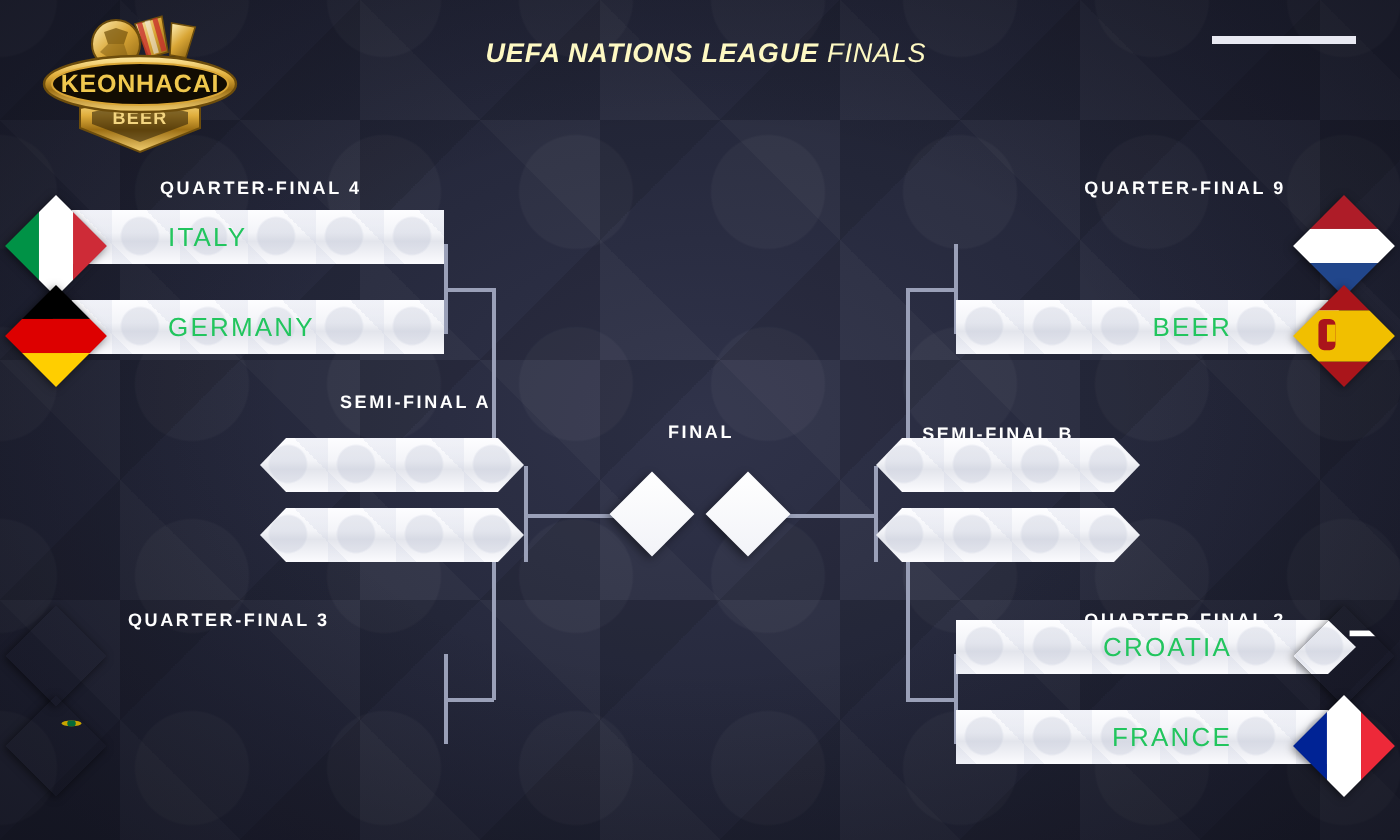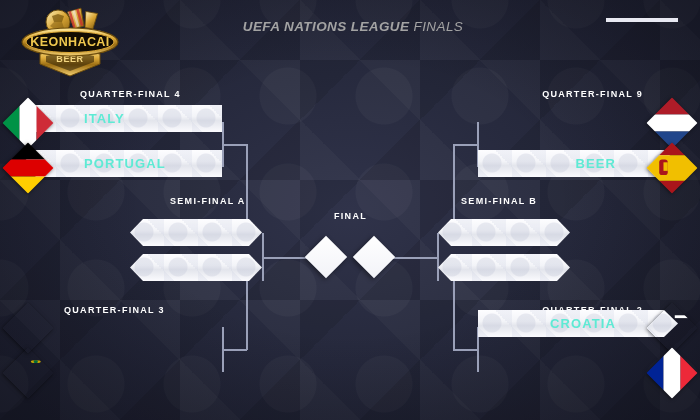--- a/index.html
+++ b/index.html
@@ -35,21 +35,21 @@
     position:absolute; inset:0;
     background:radial-gradient(ellipse 520px 340px at 350px 200px, rgba(0,0,0,0) 40%, rgba(10,11,20,.55) 100%);
   }
 
   
   .title-wrap { position:absolute; left:188px; top:18px; width:330px; text-align:center; }
   .title-main {
     color:#fff; font-size:22px; letter-spacing:2.2px; font-weight:400;
     line-height:26px; white-space:nowrap;
   }
-  .title-sub { font-size:13.5px; line-height:17px; letter-spacing:.4px; white-space:nowrap; color:#a3a3a3; }
+  .title-sub { font-size:13.5px; line-height:17px; letter-spacing:.4px; white-space:nowrap; color:#fef9c3; }
   .title-sub .b { font-weight:bold; font-style:italic; }
   .title-sub .n { font-weight:300; font-style:italic; }
 
   
   .uefa { position:absolute; right:22px; top:18px; width:72px; }
   .uefa-bar { height:2px; background:#e8e9f2; }
   .uefa-txt {
     color:#eceefb; font-size:19px; font-weight:bold; letter-spacing:1px;
     text-align:center; line-height:22px; padding:1px 0;
   }
@@ -81,21 +81,21 @@
     position:absolute; inset:0; pointer-events:none; opacity:.55;
     background-image:
       radial-gradient(circle at 14px 13px, rgba(190,196,215,.55) 0 9px, transparent 10px),
       linear-gradient(45deg, rgba(205,210,228,.45) 25%, transparent 25%, transparent 75%, rgba(205,210,228,.45) 75%);
     background-size:34px 34px, 34px 34px;
   }
   .banner.right .tex { clip-path:polygon(14px 0, 100% 0, 100% 100%, 14px 100%, 0 50%); }
   .banner.left .tex  { clip-path:polygon(0 0, calc(100% - 14px) 0, 100% 50%, calc(100% - 14px) 100%, 0 100%); }
   .banner .tname {
     position:absolute; inset:0; display:flex; align-items:center;
-    color:#5eead4; font-size:13px; font-weight:bold; letter-spacing:1.1px;
+    color:#22c55e; font-size:13px; font-weight:normal; letter-spacing:1.1px;
   }
   .banner.right .tname { justify-content:flex-start; padding-left:62px; }
   .banner.left  .tname { justify-content:flex-end;  padding-right:62px; }
 
   
   .banner.hex .plate, .banner.hex .tex {
     clip-path:polygon(13px 0, calc(100% - 13px) 0, 100% 50%, calc(100% - 13px) 100%, 13px 100%, 0 50%);
   }
 
   
@@ -178,21 +178,21 @@
   <div class="uefa">
     <div class="uefa-bar"></div>
     <div class="uefa-bar"></div>
   </div>
 
   <div class="rlabel" style="left:80px;  top:89px;">QUARTER-FINAL 4</div>
   <div class="rlabel" style="right:57px; top:89px;">QUARTER-FINAL 9</div>
   <div class="rlabel" style="left:64px;  top:305px;">QUARTER-FINAL 3</div>
   <div class="rlabel" style="right:57px; top:305px;">QUARTER-FINAL 2</div>
   <div class="rlabel" style="left:170px; top:196px;">SEMI-FINAL A</div>
-  <div class="rlabel" style="right:163px;top:196px;">SEMI-FINAL B</div>
+  <div class="rlabel" style="right:163px;top:212px;">SEMI-FINAL B</div>
   <div class="rlabel" style="left:334px; top:211px;">FINAL</div>
 
   <div class="ln lnv" style="left:222px; top:122px; height:45px;"></div>
   <div class="ln lnh" style="left:222px; top:144px; width:25px;"></div>
   <div class="ln lnv" style="left:246px; top:144px; height:89px;"></div>
 
   <div class="ln lnv" style="left:222px; top:327px; height:45px;"></div>
   <div class="ln lnh" style="left:222px; top:349px; width:25px;"></div>
   <div class="ln lnv" style="left:246px; top:281px; height:69px;"></div>
 
@@ -218,21 +218,21 @@
     <div class="inner" style="display:flex;">
       <div style="flex:1;background:#009246;"></div>
       <div style="flex:1;background:#ffffff;"></div>
       <div style="flex:1;background:#ce2b37;"></div>
     </div>
   </div>
 
   <div class="banner right" style="left:22px; top:150px; width:200px;">
     <div class="plate"></div>
     <div class="tex"></div>
-    <div class="tname">PORTUGAL</div>
+    <div class="tname">GERMANY</div>
   </div>
   <div class="flag" style="left:10px; top:150px;">
     <div class="inner" style="display:flex;flex-direction:column;">
       <div style="flex:1;background:#000000;"></div>
       <div style="flex:1;background:#dd0000;"></div>
       <div style="flex:1;background:#ffce00;"></div>
     </div>
   </div>
 
   <div class="flag" style="right:10px; top:105px;">
@@ -285,20 +285,25 @@
       <div style="flex:1;background:#ff0000;"></div>
       <div style="flex:1;background:#ffffff;"></div>
       <div style="flex:1;background:#171796;"></div>
       <div style="position:absolute;left:30%;top:24%;width:40%;height:46%;
                   background:
                     repeating-conic-gradient(#ff0000 0% 25%, #ffffff 0% 50%);
                   background-size:33% 33%;border:1px solid #fff;"></div>
     </div>
   </div>
 
+  <div class="banner left" style="right:22px; top:355px; width:200px;">
+    <div class="plate"></div>
+    <div class="tex"></div>
+    <div class="tname">FRANCE</div>
+  </div>
   <div class="flag" style="right:10px; top:355px;">
     <div class="inner" style="display:flex;">
       <div style="flex:1;background:#002395;"></div>
       <div style="flex:1;background:#ffffff;"></div>
       <div style="flex:1;background:#ed2939;"></div>
     </div>
   </div>
 
   <div class="banner hex" style="left:130px; top:219px; width:132px;">
     <div class="plate"></div>

